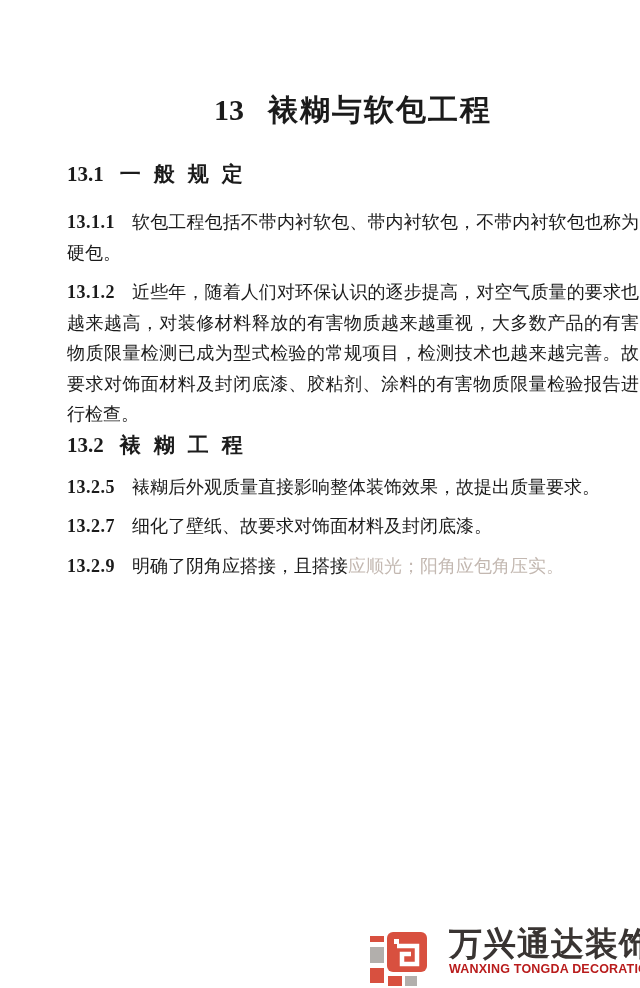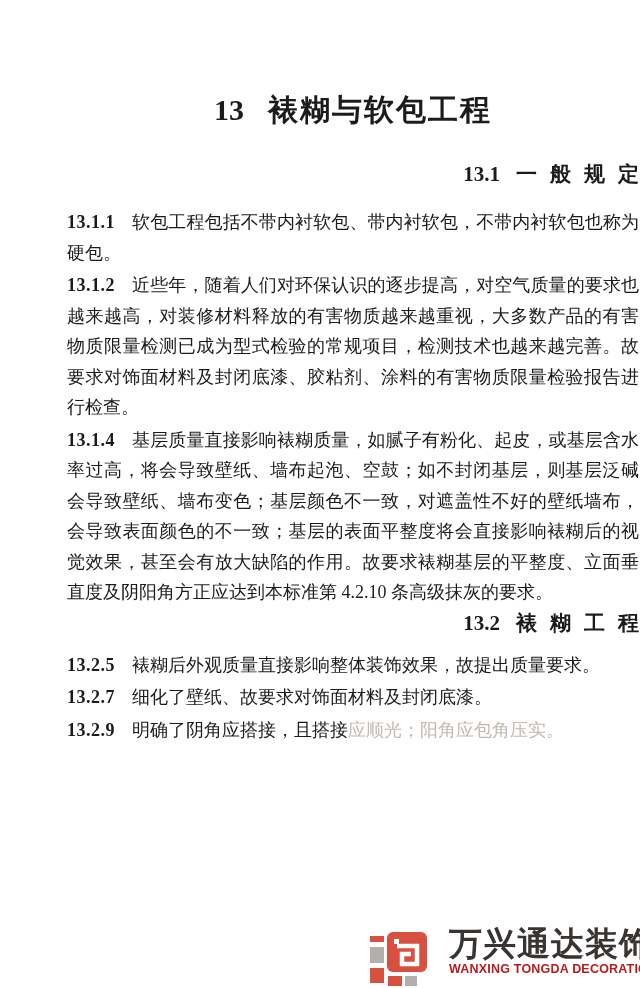--- a/index.html
+++ b/index.html
@@ -25,39 +25,39 @@
     font-size: 30px;
     font-weight: 700;
     line-height: 32px;
     margin: 0 0 37px 0;
     letter-spacing: 2px;
     white-space: nowrap;
   }
   .chapter-title .num { margin-right: 24px; letter-spacing: 0; }
   
   .section-heading {
-    text-align: right;
+    text-align: left;
     font-size: 21px;
     font-weight: 700;
     line-height: 22px;
     margin: 0 0 22px 0;
     white-space: nowrap;
   }
   .section-heading .num { margin-right: 16px; }
   .section-heading .stitle { letter-spacing: 13px; margin-right: -13px; }
   .section-heading.second { margin-top: 4px; margin-bottom: 16px; }
   
   .para {
     font-size: 18px;
     line-height: 30.5px;
     text-align: justify;
     margin: 0;
     color: #1b1b1b;
   }
-  .para + .para { margin-top: 2px; }
+  .para + .para { margin-top: 9px; }
   .para .pnum {
     font-weight: 700;
     margin-right: 17px;
     letter-spacing: 0.5px;
   }
   .para .faded { color: #c3b8b1; }
   
   .watermark {
     position: absolute;
     left: 366px;
@@ -101,21 +101,20 @@
 
     <h1 class="chapter-title"><span class="num">13</span><span>裱糊与软包工程</span></h1>
 
     <h2 class="section-heading"><span class="num">13.1</span><span class="stitle">一般规定</span></h2>
 
     <p class="para"><span class="pnum">13.1.1</span><span>软包工程包括不带内衬软包、带内衬软包，不带内衬软包也称为硬包。</span></p>
 
     <p class="para"><span class="pnum">13.1.2</span><span>近些年，随着人们对环保认识的逐步提高，对空气质量的要求也越来越高，对装修材料释放的有害物质越来越重视，大多数产品的有害物质限量检测已成为型式检验的常规项目，检测技术也越来越完善。故要求对饰面材料及封闭底漆、胶粘剂、涂料的有害物质限量检验报告进行检查。</span></p>
 
 
-    <p class="para"><span class="pnum">13.1.4</span><span>基层质量直接影响裱糊质量，如腻子有粉化、起皮，或基层含水率过高，将会导致壁纸、墙布起泡、空鼓；如不封闭基层，则基层泛碱会导致壁纸、墙布变色；基层颜色不一致，对遮盖性不好的壁纸墙布，会导致表面颜色的不一致；基层的表面平整度将会直接影响裱糊后的视觉效果，甚至会有放大缺陷的作用。故要求裱糊基层的平整度、立面垂直度及阴阳角方正应达到本标准第 4.2.10 条高级抹灰的要求。</span></p>
 
     <h2 class="section-heading second"><span class="num">13.2</span><span class="stitle">裱糊工程</span></h2>
 
     <p class="para"><span class="pnum">13.2.5</span><span>裱糊后外观质量直接影响整体装饰效果，故提出质量要求。</span></p>
 
     <p class="para"><span class="pnum">13.2.7</span><span>细化了壁纸、故要求对饰面材料及封闭底漆。</span></p>
 
     <p class="para"><span class="pnum">13.2.9</span><span>明确了阴角应搭接，且搭接</span><span class="faded">应顺光；阳角应包角压实。</span></p>
 
   </div>

